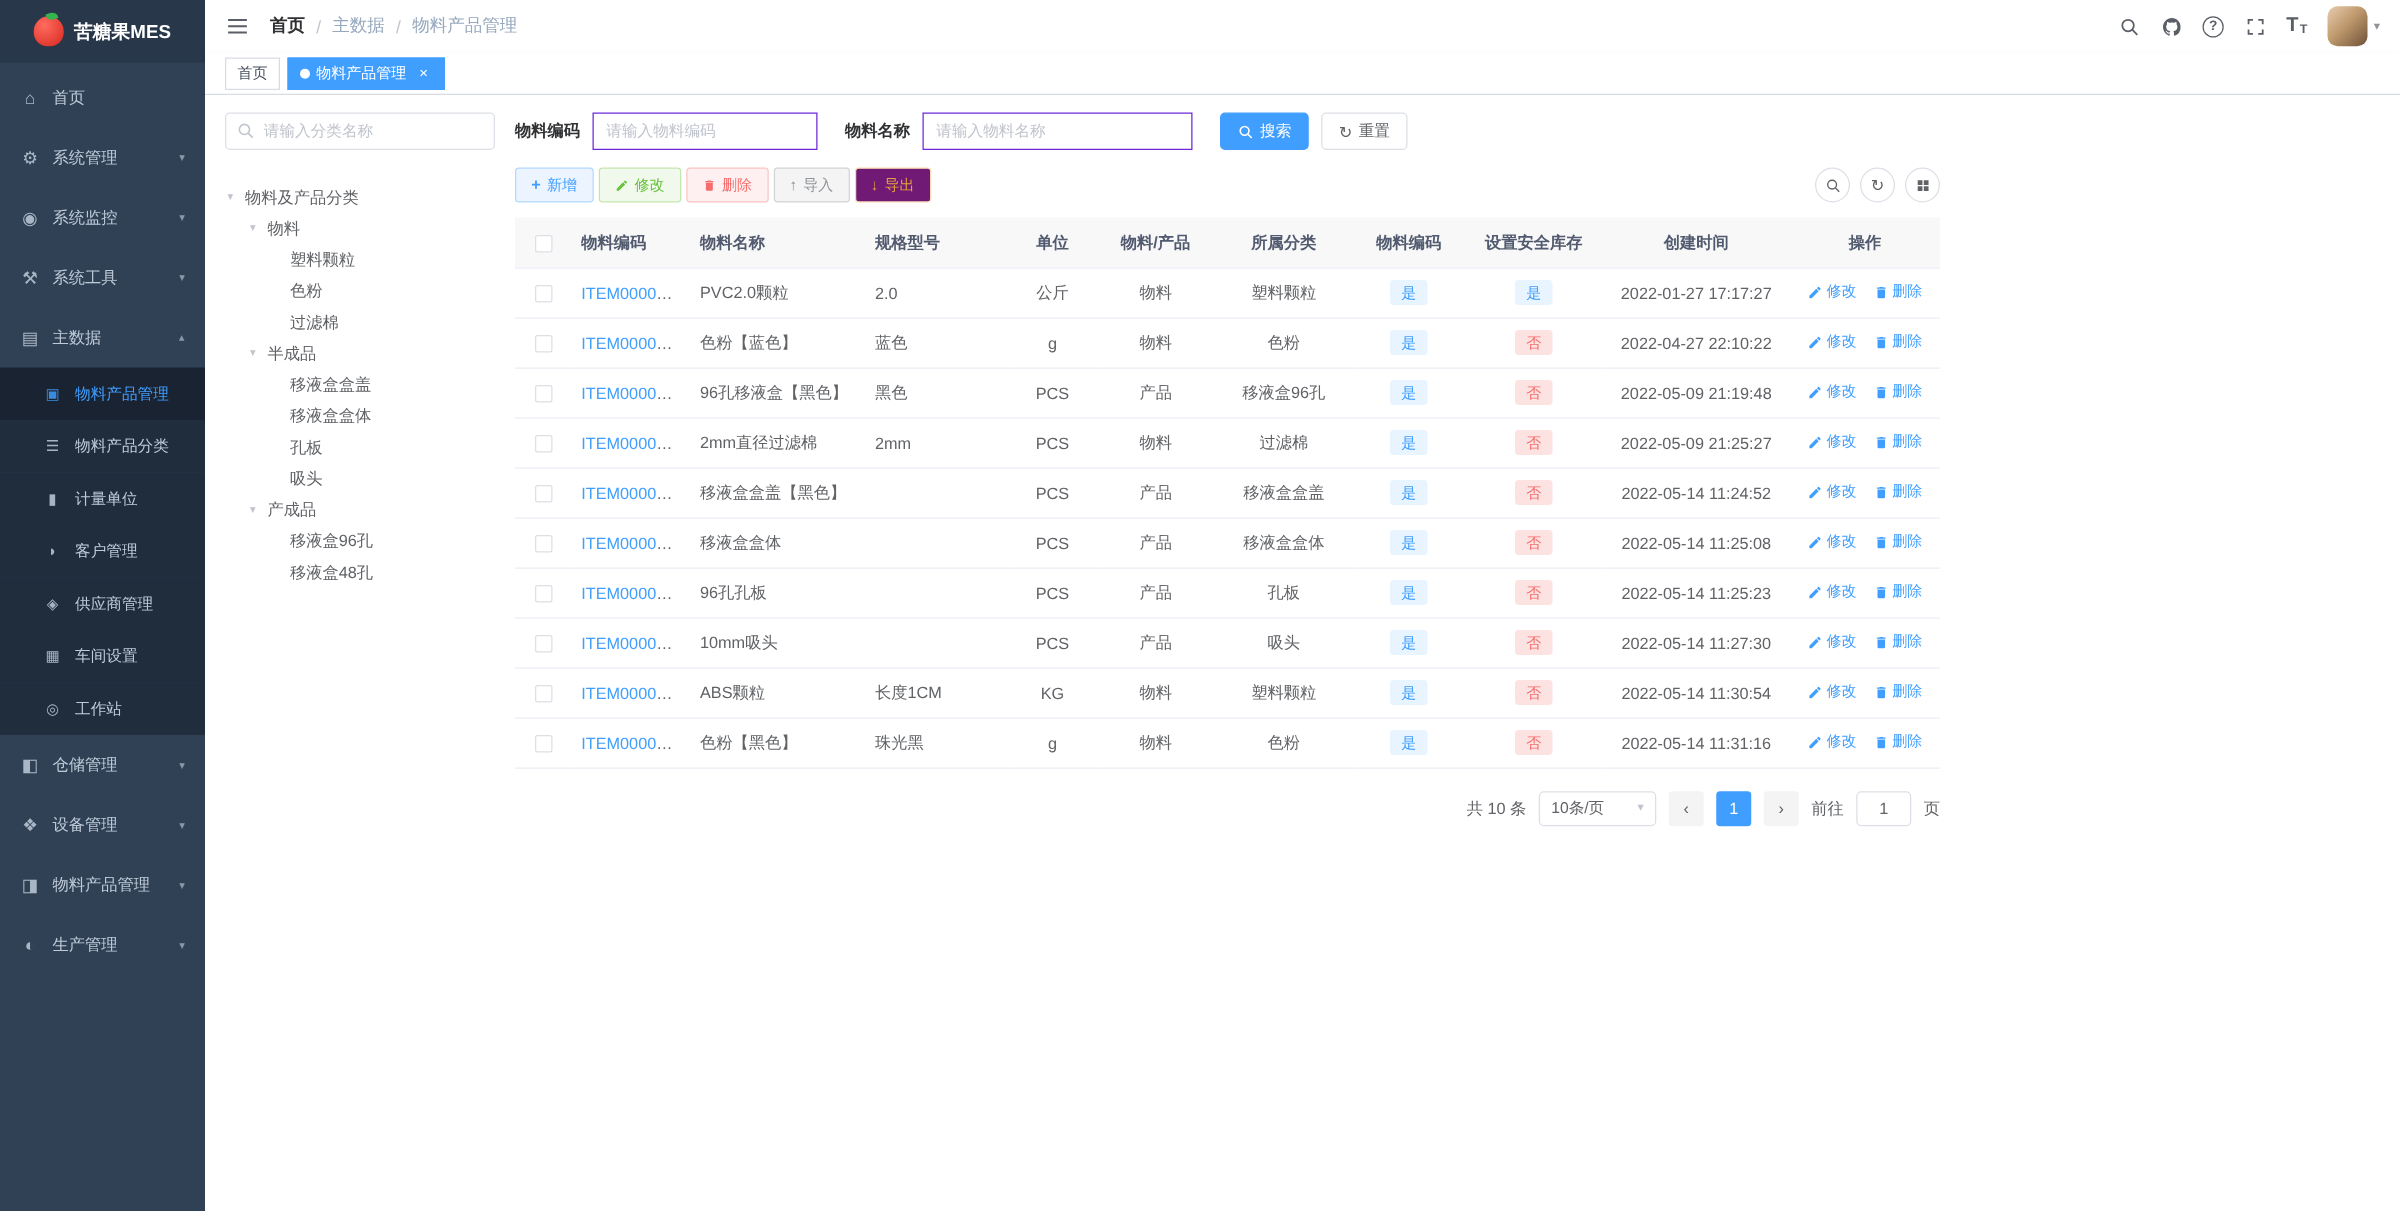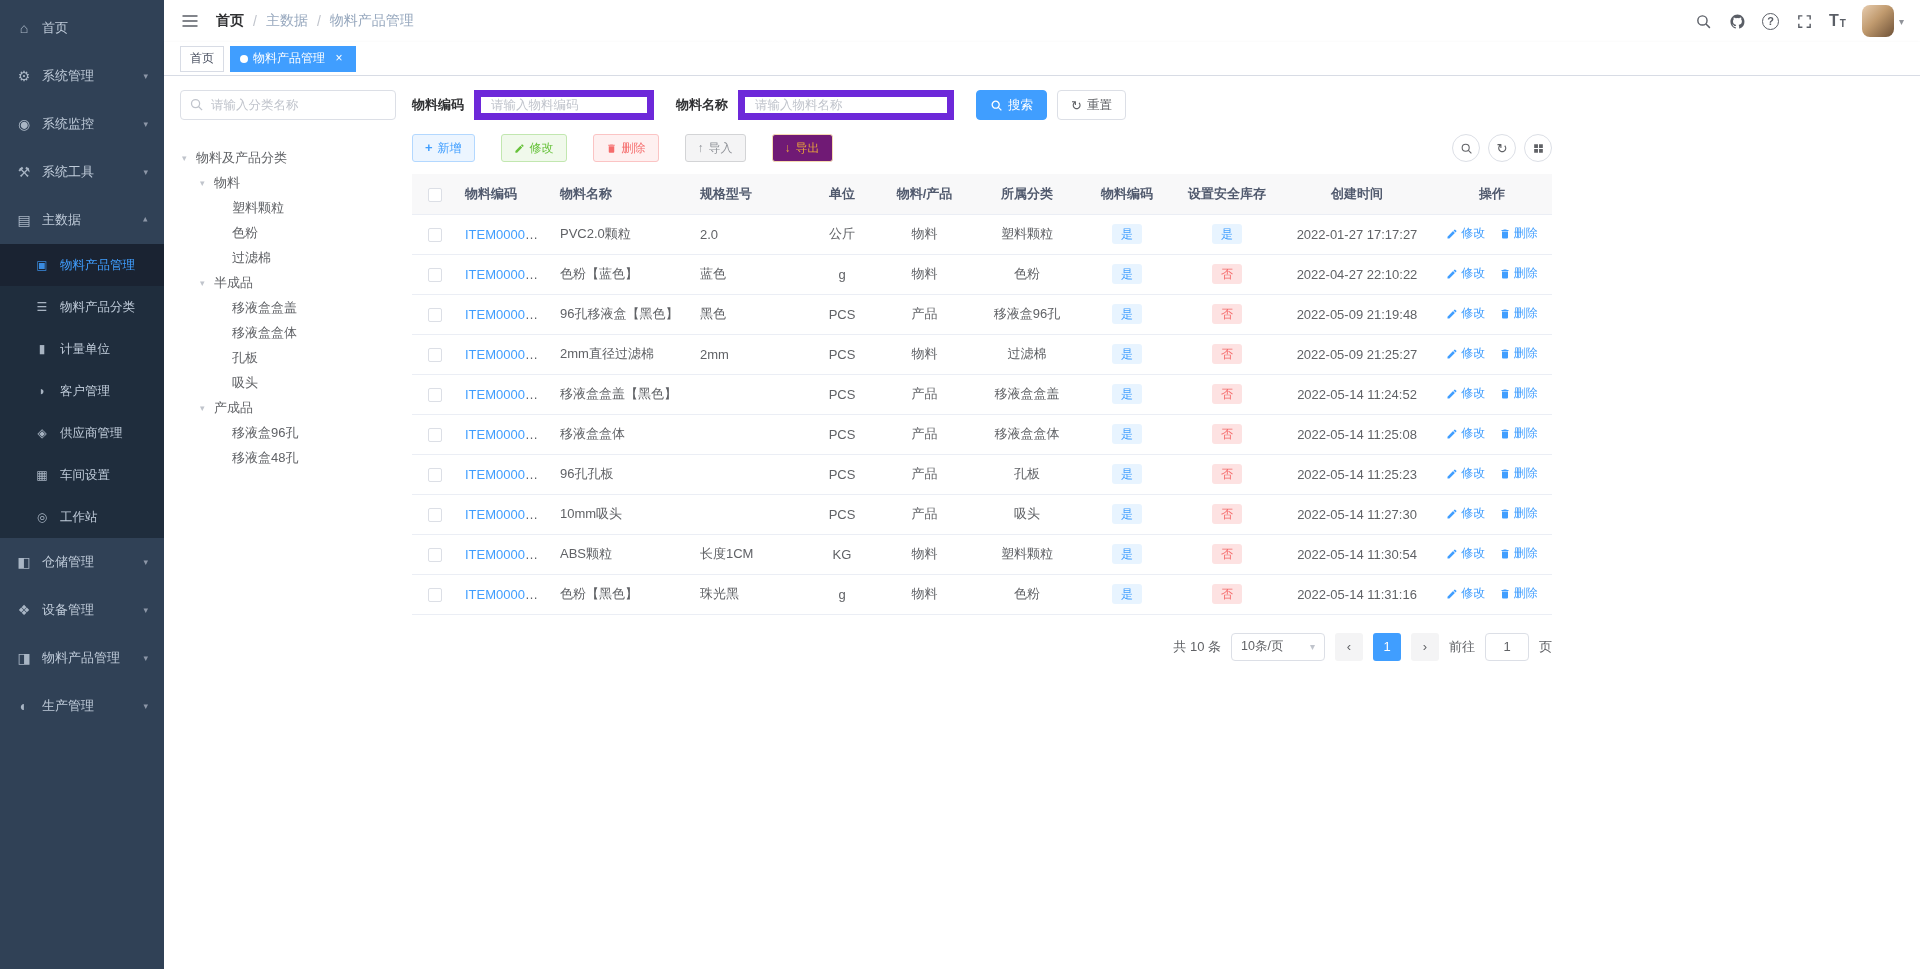--- a/index.html
+++ b/index.html
@@ -73,30 +73,30 @@
 .tree-node[data-level="2"]{padding-left:38px}
 .tcaret{visibility:hidden;width:14px;font-size:9px;color:#c0c4cc;flex-shrink:0}
 .tcaret::before{content:"▾"}
 .tree-node[data-exp="true"] .tcaret{visibility:visible}
 
 
 .table-area{flex:1;max-width:1140px;min-width:0}
 .query{display:flex;align-items:center}
 .q-item{display:flex;align-items:center;gap:10px;margin-right:22px}
 .q-label{font-weight:700;color:#303133;font-size:13px;white-space:nowrap}
-.q-input{height:30px;border:7px solid #6d28d9;border-radius:0;padding:0 10px;font-size:12.5px;color:#606266;outline:none}
+.q-input{height:30px;border:1px solid #6d28d9;border-radius:0;padding:0 10px;font-size:12.5px;color:#606266;outline:none}
 .q-input::placeholder{color:#c0c4cc}
 .w180{width:180px}.w196{width:216px}
 .btn{height:30px;padding:0 13px;border-radius:4px;font-size:12.5px;display:inline-flex;align-items:center;gap:5px;cursor:pointer;border:1px solid #dcdfe6;background:#fff;color:#606266}
 .btn-primary{background:var(--accent);border-color:var(--accent);color:#fff}
 .btn + .btn{margin-left:10px}
 .btn svg{width:13px;height:13px}
 .ic-refresh::before{content:"↻";font-size:13px}
 
-.toolbar{margin-top:14px;display:flex;align-items:center;gap:26px}
+.toolbar{margin-top:14px;display:flex;align-items:center;gap:4px}
 .tb{height:28px;padding:0 12px;border-radius:3px;font-size:12px;display:inline-flex;align-items:center;gap:5px;cursor:pointer;border:1px solid}
 .tb svg{width:11px;height:11px}
 .ic-plus::before{content:"+";font-weight:700;font-size:13px;line-height:1}
 .ic-up::before{content:"↑";font-size:12px}
 .ic-down::before{content:"↓";font-size:12px}
 .tb-add{color:var(--accent);background:#ecf5ff;border-color:#b3d8ff}
 .tb-edit{color:var(--success);background:#f0f9eb;border-color:#c2e7b0}
 .tb-del{color:var(--danger);background:#fef0f0;border-color:#fbc4c4}
 .tb-import{color:var(--info);background:#f4f4f5;border-color:#d3d4d6}
 .tb-export{color:var(--warning);background:#701a75;border-color:#f5dab1}
@@ -124,20 +124,24 @@
 .pbtn{min-width:28px;height:28px;background:#f4f4f5;border-radius:3px;display:flex;align-items:center;justify-content:center;cursor:pointer;color:#606266;padding:0 6px}
 .pcur{background:var(--accent);color:#fff}
 .goto-input{width:44px;height:28px;border:1px solid #dcdfe6;border-radius:4px;text-align:center;font-size:13px;color:#606266;outline:none}
 </style>
 </head>
 <body>
 
 <div class="app">
 
   <aside class="sidebar">
+    <div class="logo">
+      <span class="logo-mark"></span>
+      <span class="logo-text">苦糖果MES</span>
+    </div>
     <nav class="menu">
 
         <div class="side-item">
           <span class="mi">⌂</span>
           <span class="milabel">首页</span>
 
         </div>
 
         <div class="side-item" data-arrow="true">
           <span class="mi">⚙</span>

